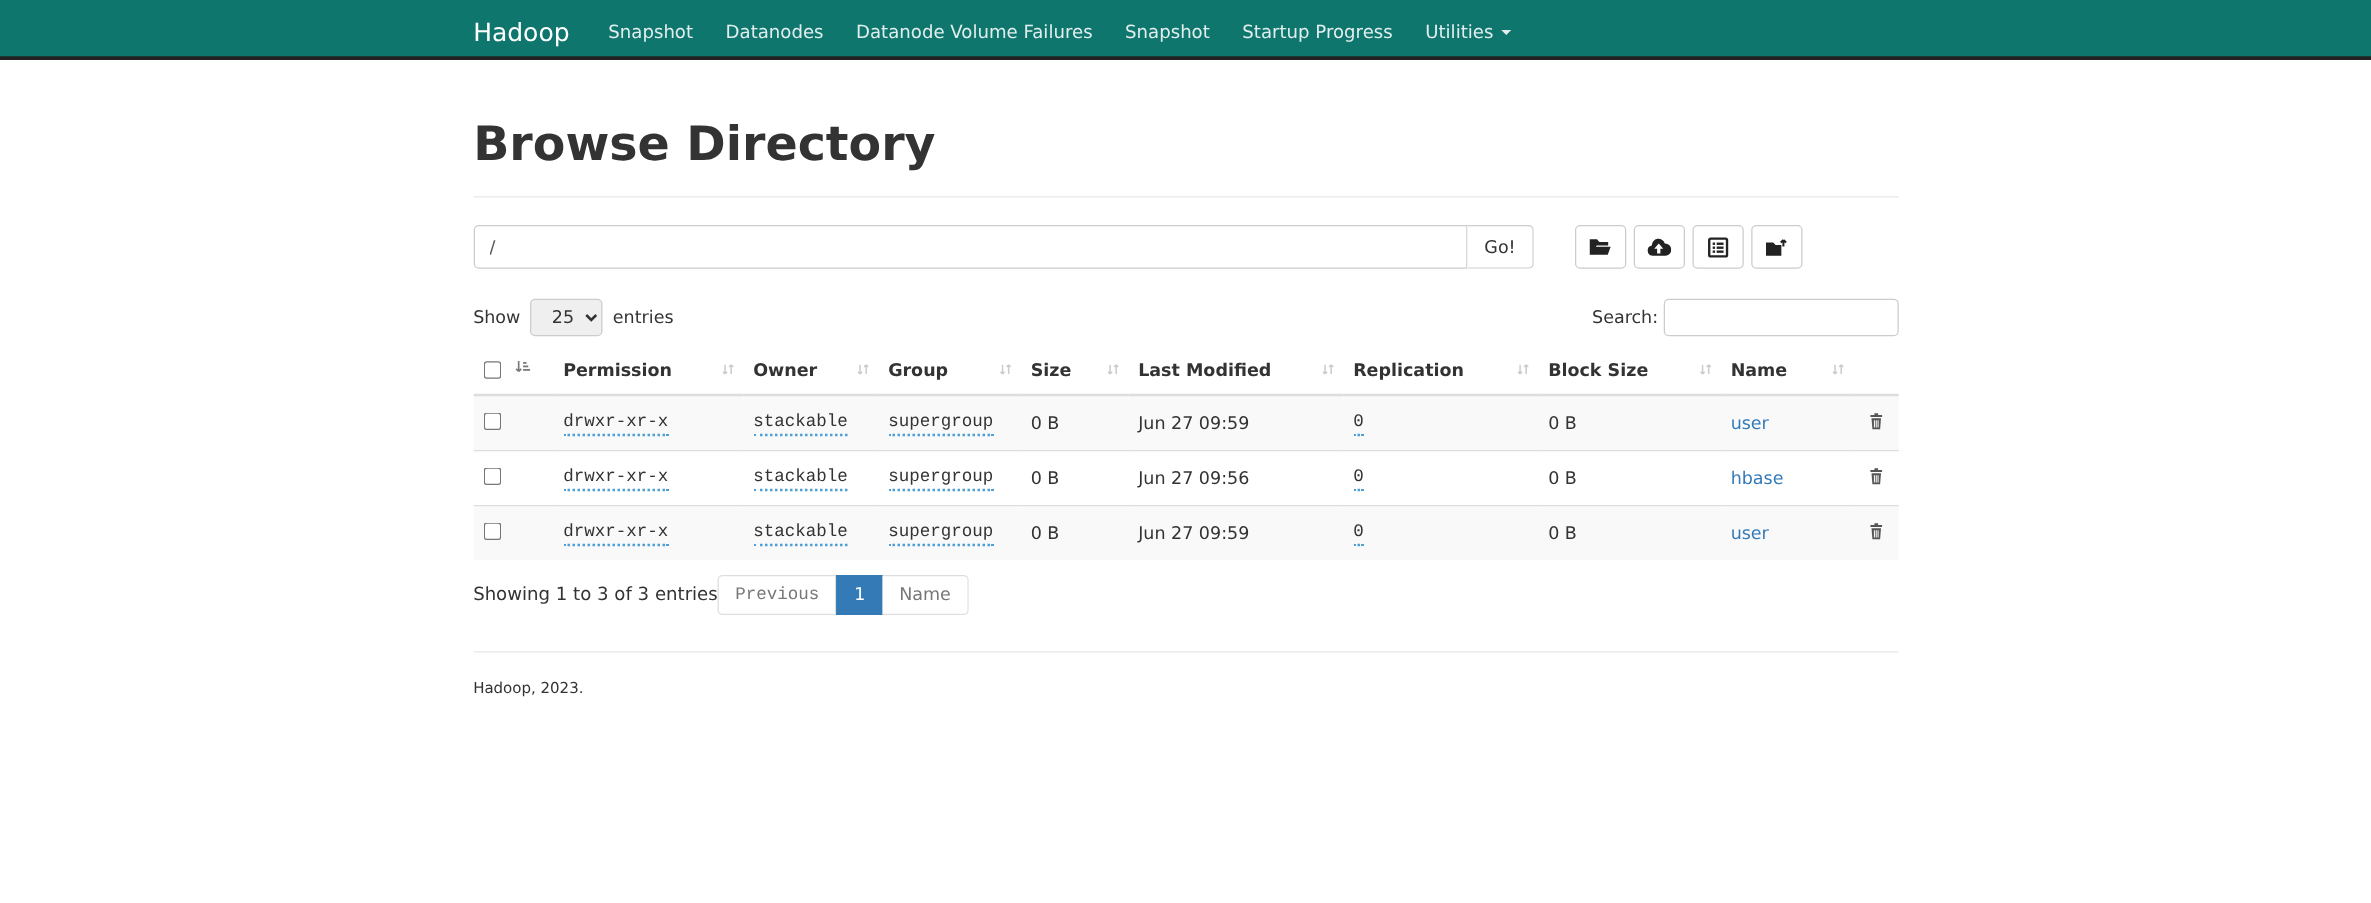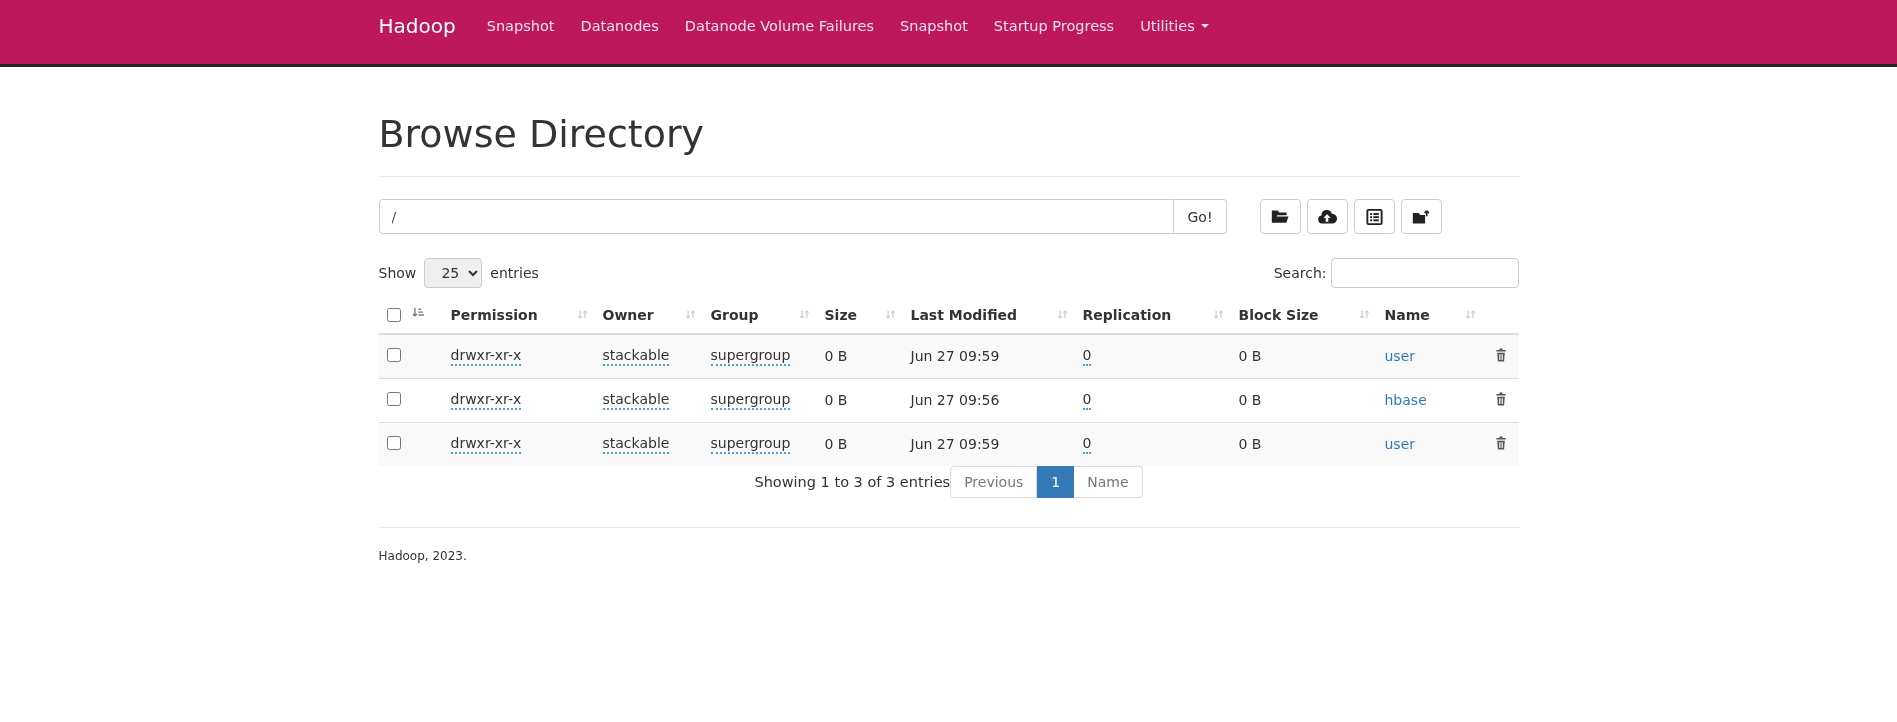--- a/index.html
+++ b/index.html
@@ -5,22 +5,22 @@
   * { box-sizing: border-box; margin: 0; padding: 0; }
   html, body { width: 1897px; height: 722px; overflow: hidden; }
   body {
     font-family: "DejaVu Sans", "Liberation Sans", sans-serif;
     font-size: 14px;
     color: #333;
     background: #fff;
   }
   
   .navbar {
-    height: 67px;
-    background: #be185d;
+    height: 48px;
+    background: #0f766e;
     border-bottom: 3px solid #222;
     width: 100%;
   }
   .nav-inner {
     width: 1140px;
     margin: 0 auto;
     height: 51px;
     display: flex;
     align-items: center;
   }
@@ -45,21 +45,21 @@
     display: inline-block;
     margin-left: 6px;
     border-left: 4px solid transparent;
     border-right: 4px solid transparent;
     border-top: 4px solid rgba(255,255,255,0.88);
   }
   
   .container { width: 1140px; margin: 0 auto; }
   h1 {
     font-size: 38px;
-    font-weight: normal;
+    font-weight: bold;
     color: #333;
     margin: 45px 0 20px 0;
   }
   hr { border: none; border-top: 1px solid #e8e8e8; margin: 0; }
   .rule-title { margin-bottom: 22px; }
   
   .path-row { display: flex; align-items: flex-start; }
   .input-group { display: flex; width: 848px; }
   .path-input {
     flex: 1;
@@ -149,45 +149,46 @@
     font-size: 14px;
     color: #333;
   }
   tr.striped { background: #f9f9f9; }
   .sort-pair { position: absolute; right: 6px; top: 8px; }
   .editable {
     display: inline-block;
     border-bottom: 2px dotted #4d9fd6;
     cursor: pointer;
     padding-bottom: 1px;
+    font-family: Liberation Mono, monospace;
   }
   a.dir-link { color: #337ab7; text-decoration: none; cursor: pointer; }
   .trash-cell { text-align: center; }
   .trash-btn { background: none; border: none; cursor: pointer; padding: 2px; }
   input[type="checkbox"] { width: 14px; height: 14px; cursor: pointer; }
   .chk-sort { display: inline-flex; align-items: center; gap: 10px; }
   
   .table-footer {
     display: flex;
-    justify-content: center;
+    justify-content: flex-start;
     align-items: center;
-    margin-top: 0;
+    margin-top: 12px;
   }
   .info-text { font-size: 14.5px; color: #333; }
   .pagination { display: flex; }
   .page-item {
     padding: 7px 13px;
     border: 1px solid #ddd;
     background: #fff;
     color: #777;
     font-size: 14px;
     font-family: inherit;
     cursor: pointer;
   }
-  .page-item.prev { border-radius: 4px 0 0 4px; }
+  .page-item.prev { border-radius: 4px 0 0 4px; font-family: Liberation Mono, monospace; }
   .page-item.next { border-radius: 0 4px 4px 0; border-left: none; }
   .page-item.active {
     background: #337ab7;
     border-color: #337ab7;
     color: #fff;
   }
   
   .rule-footer { margin-top: 29px; }
   .page-footer { margin-top: 21px; font-size: 12px; color: #333; }
 </style>

